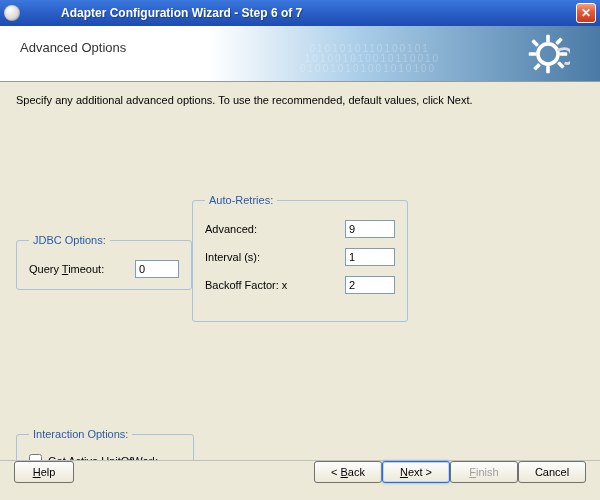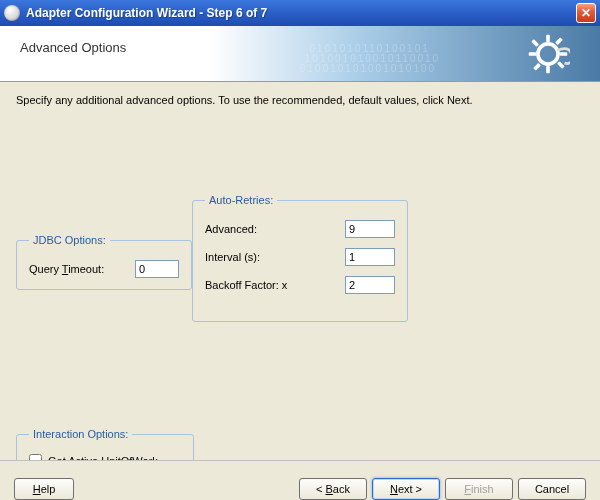--- a/index.html
+++ b/index.html
@@ -11,20 +11,21 @@
   height: 500px;
   overflow: hidden;
 }
 .titlebar {
   height: 26px;
   background: linear-gradient(to bottom, #3b77dd 0%, #2a5fc7 50%, #1e4bb0 100%);
   display: flex;
   align-items: center;
   padding: 0 4px;
   color: #fff;
+  gap: 35px;
 }
 .titlebar .app-icon {
   width: 16px; height: 16px;
   margin-right: 6px;
   background: radial-gradient(circle at 35% 30%, #fff, #d8d8d8 60%, #888);
   border-radius: 50%;
   box-shadow: inset 0 0 2px rgba(0,0,0,.4);
 }
 .titlebar .title {
   flex: 1;
@@ -132,35 +133,34 @@
   width: 13px; height: 13px;
   margin-right: 6px;
 }
 .footer {
   position: absolute;
   left: 0; right: 0; bottom: 0;
   height: 40px;
   border-top: 1px solid #c0c0c0;
   background: #ece9d8;
   display: flex;
-  align-items: flex-end;
+  align-items: flex-start;
   padding: 0 14px;
 }
 .footer .spacer { flex: 1; }
 button.win {
   font-family: inherit;
   font-size: 11px;
   height: 22px;
   min-width: 68px;
   padding: 0 10px;
   background: linear-gradient(to bottom, #fdfdfd, #ece9d8);
   border: 1px solid #707070;
   border-radius: 3px;
   cursor: pointer;
-  margin-left: 5px;
 }
 button.win.help { margin-left: 0; min-width: 60px; }
 button.win.default {
   border: 1px solid #3169c6;
   box-shadow: 0 0 0 1px #b8d6fb inset, 0 0 3px #7aa7e5;
 }
 button.win:disabled {
   color: #a0a0a0;
   cursor: default;
 }

